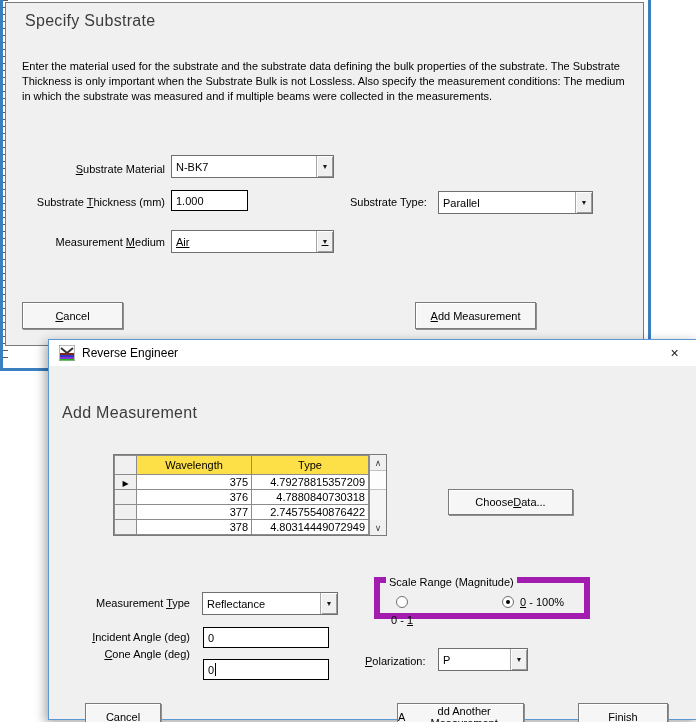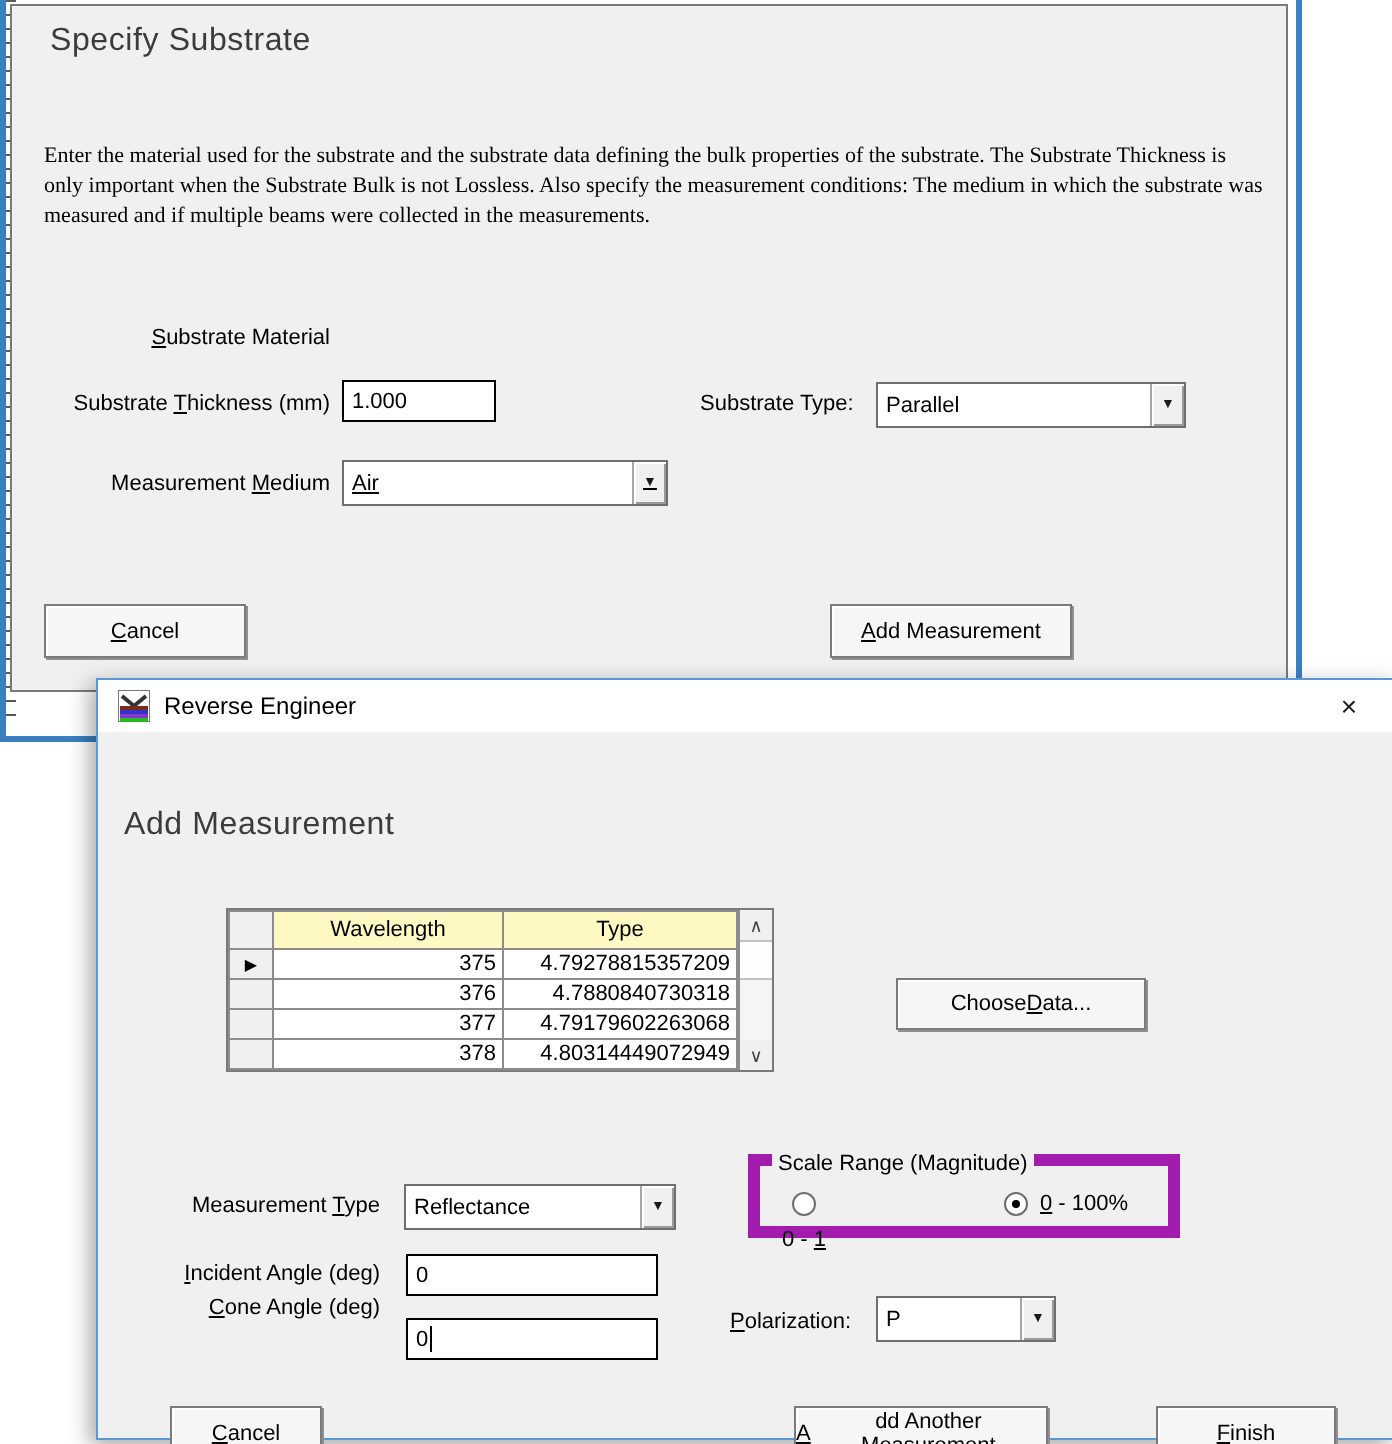--- a/index.html
+++ b/index.html
@@ -47,37 +47,37 @@
   .group .legend { position:absolute; top:-7px; left:6px; background:#f0f0f0; padding:0 3px; }
   .radio { position:absolute; display:flex; align-items:center; gap:6px; }
   .rdot { width:12px; height:12px; border-radius:50%; background:#fff; border:1px solid #6f6f6f; position:relative; flex:0 0 auto; }
   .radio.checked .rdot::after { content:""; position:absolute; left:3px; top:3px; width:4px; height:4px; border-radius:50%; background:#000; }
   u { text-decoration:underline; }
   
   .substrate-dialog {
     position:absolute; left:5px; top:2px; width:639px; height:344px;
     background:#f0f0f0; border:1px solid #7a7a7a; z-index:3;
   }
-  .desc { position:absolute; left:16px; top:68px; width:610px; line-height:1.35;font-family:Liberation Serif, serif; }
+  .desc { position:absolute; left:16px; top:56px; width:610px; line-height:1.35; }
   
   .re-window {
     position:absolute; left:48px; top:339px; width:650px; height:381px;
     background:#fff; border:1px solid #5a97d5; z-index:4;
     box-shadow:-3px 3px 10px rgba(0,0,0,.35);
   }
   .titlebar { position:absolute; left:0; top:0; right:0; height:26px; background:#fff; display:flex; align-items:center; }
   .app-icon { position:absolute; left:10px; top:5px; width:16px; height:16px; }
   .title-text { position:absolute; left:33px; top:6px; font-size:12px; color:#000; white-space:nowrap; }
   .close-btn { position:absolute; right:0; top:0; width:45px; height:26px; display:flex; align-items:center; justify-content:center; font-size:14px; color:#1a1a1a; }
   .re-content { position:absolute; left:0; top:26px; right:0; bottom:0; background:#f0f0f0; }
   
   .grid { position:absolute; left:64px; top:88px; display:flex; border:1px solid #7a7a7a; background:#fff; }
   .grid table { border-collapse:collapse; table-layout:fixed; }
   .grid th, .grid td { border:1px solid #8c8c8c; font-size:11px; font-weight:400; padding:0 3px; overflow:hidden; white-space:nowrap; }
-  .grid th { background:#fef9c3; height:19px; }
+  .grid th { background:#fde047; height:19px; }
   .grid td { height:15px; background:#fff; }
   .grid .selcol { width:22px; background:#f0f0f0; text-align:center; padding:0; }
   .grid .wavcol { width:115px; }
   .grid .valcol { width:117px; }
   .grid td.num { text-align:right; }
   .grid .marker { font-size:8px; line-height:1; color:#000; }
   .vsb { width:17px; background:#f5f5f5; border-left:1px solid #8c8c8c; display:flex; flex-direction:column; }
   .vsb .arr { height:15px; background:#f0f0f0; display:flex; align-items:center; justify-content:center; font-size:9px; color:#444; }
   .vsb .thumb { height:20px; background:#fdfdfd; border-top:1px solid #c2c2c2; border-bottom:1px solid #c2c2c2; }
   .vsb .track { flex:1; }
@@ -89,20 +89,24 @@
 
   <div class="parent-window"></div>
   <div class="ruler-ticks"></div>
 
   <div class="substrate-dialog">
     <div class="dlg-title" style="left:19px; top:9px;">Specify Substrate</div>
 
     <div class="desc">Enter the material used for the substrate and the substrate data defining the bulk properties of the substrate. The Substrate Thickness is only important when the Substrate Bulk is not Lossless. Also specify the measurement conditions: The medium in which the substrate was measured and if multiple beams were collected in the measurements.</div>
 
     <div class="lbl r" style="left:0; top:160px; width:159px;"><u>S</u>ubstrate Material</div>
+    <div class="combo" style="left:165px; top:152px; width:163px; height:23px;">
+      <span class="txt">N-BK7</span>
+      <span class="cbtn">▼</span>
+    </div>
 
     <div class="lbl r" style="left:0; top:193px; width:159px;">Substrate <u>T</u>hickness (mm)</div>
     <input class="tfield" style="left: 165px; top: 187px; width: 77px; height: 21px;" value="1.000">
 
     <div class="lbl" style="left:344px; top:193px;">Substrate Type:</div>
     <div class="combo" style="left:432px; top:188px; width:155px; height:23px;">
       <span class="txt">Parallel</span>
       <span class="cbtn">▼</span>
     </div>
 
@@ -149,21 +153,21 @@
                 <td class="num valcol">4.79278815357209</td>
               </tr>
               <tr>
                 <td class="selcol"></td>
                 <td class="num wavcol">376</td>
                 <td class="num valcol">4.7880840730318</td>
               </tr>
               <tr>
                 <td class="selcol"></td>
                 <td class="num wavcol">377</td>
-                <td class="num valcol">4.79179602263068</td>
+                <td class="num valcol">2.74575540876422</td>
               </tr>
               <tr>
                 <td class="selcol"></td>
                 <td class="num wavcol">378</td>
                 <td class="num valcol">4.80314449072949</td>
               </tr>
             </tbody>
         </table>
         <div class="vsb">
           <div class="arr">∧</div>

